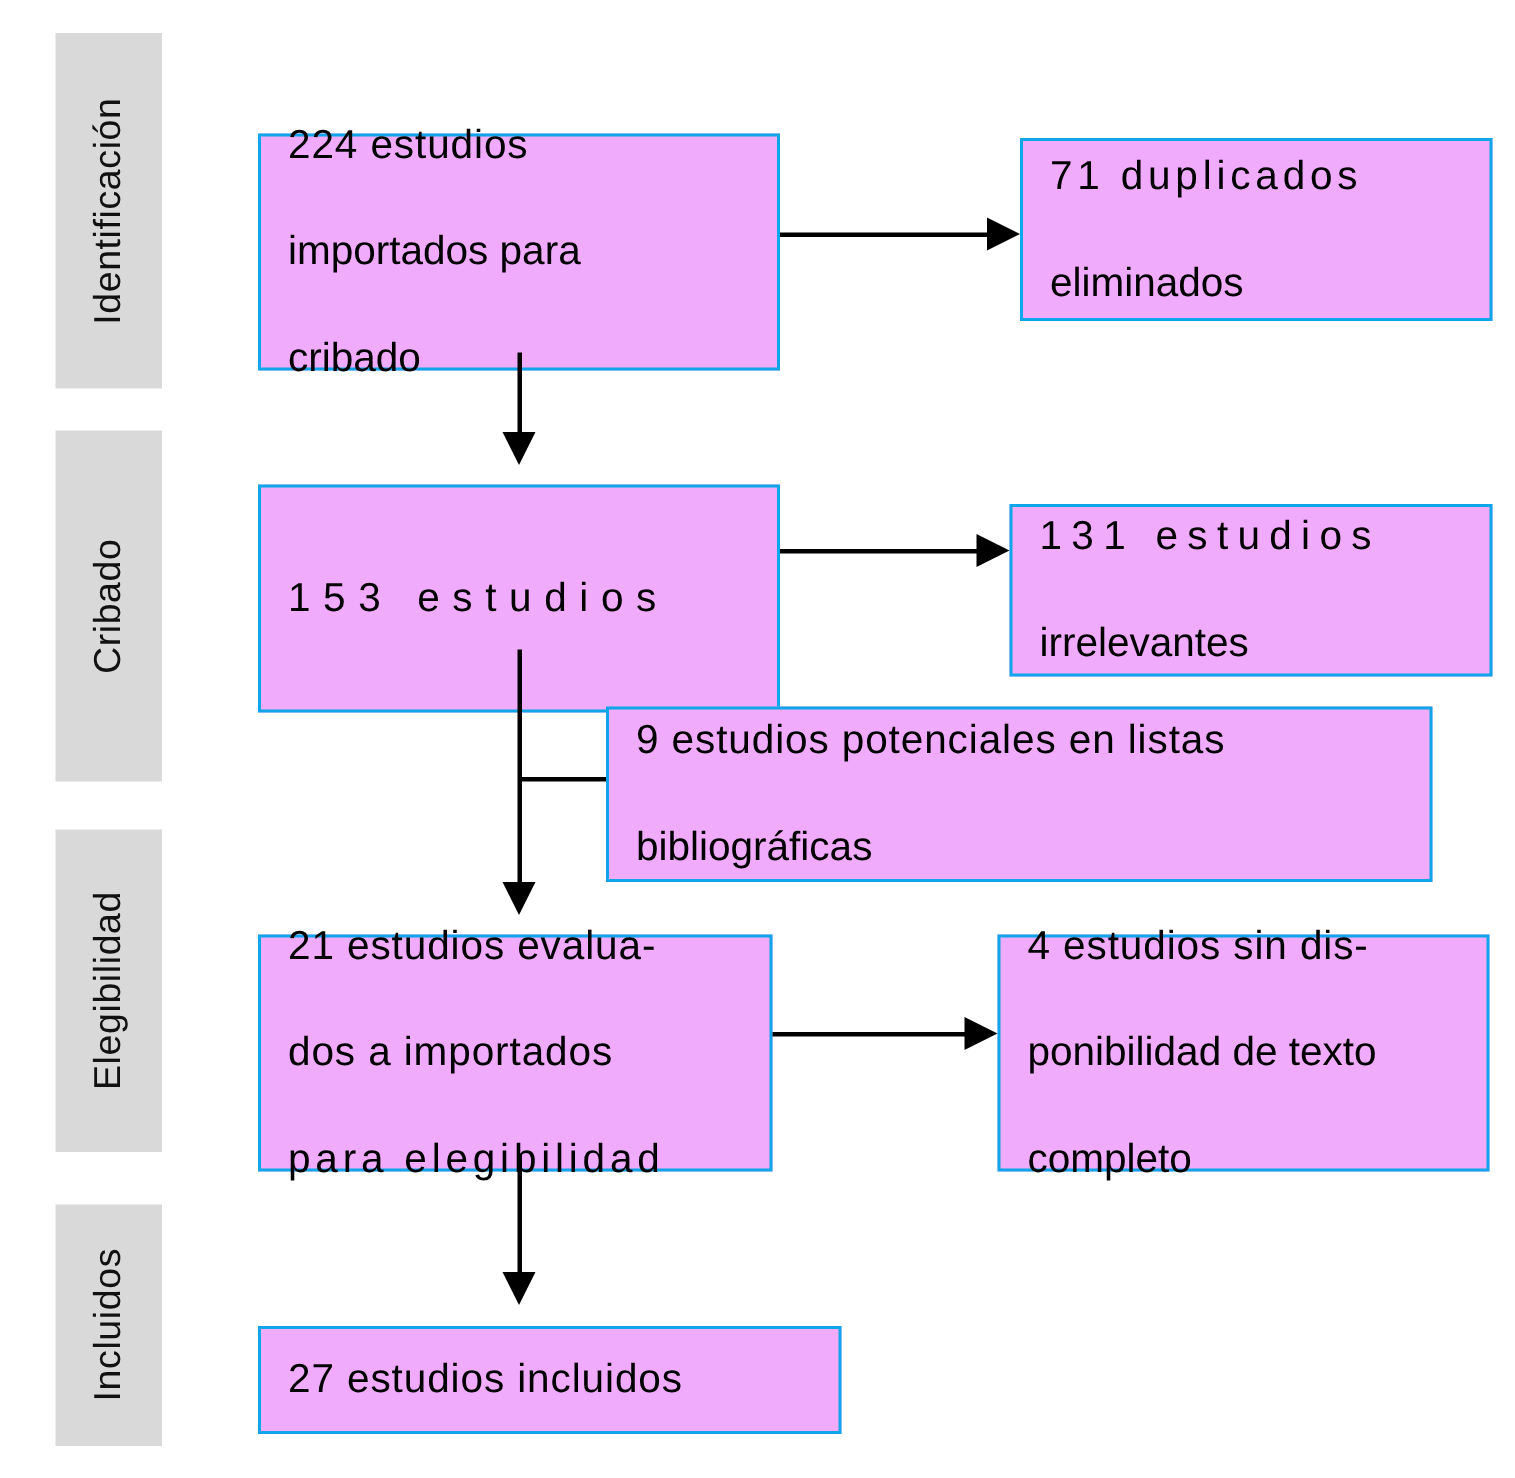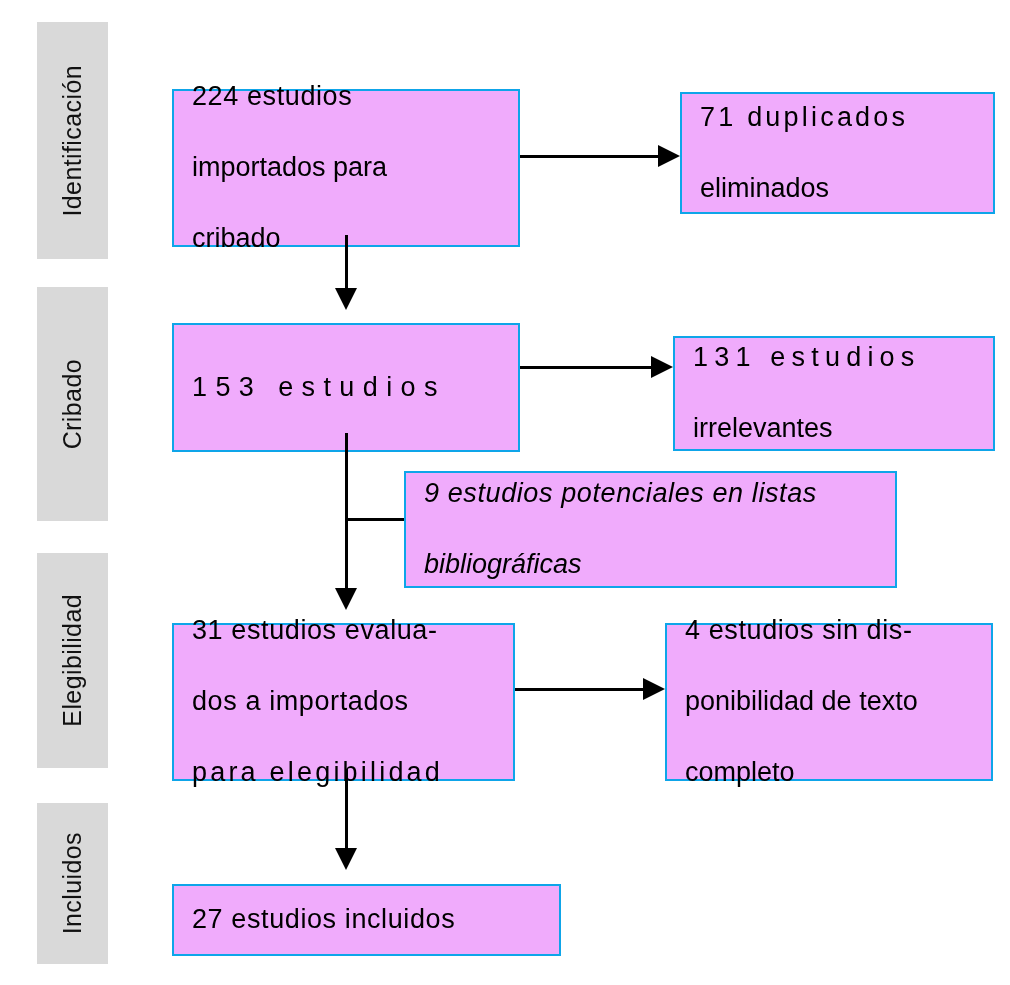--- a/index.html
+++ b/index.html
@@ -113,51 +113,51 @@
       <span class="line2">eliminados</span>
     </div>
   </div>
 
   <div class="conn conn-h" style="left:520px; top:155px; width:140px;"></div>
   <div class="arrow-right" style="left:658px; top:145px;"></div>
 
   <div class="conn conn-v" style="left:345px; top:235px; width:3px; height:63px;"></div>
   <div class="arrow-down" style="left:335px; top:288px;"></div>
 
-  <div class="flow-box" style="left:172px; top:311px; width:348px; height:129px;">
+  <div class="flow-box" style="left:172px; top:311px; width:348px; height:152px;">
     <div class="box-text">
       <span class="line1 sp-xl">153 estudios</span>
     </div>
   </div>
 
   <div class="flow-box" style="left:673px; top:324px; width:322px; height:115px;">
     <div class="box-text">
       <span class="line1 sp-lg">131 estudios</span>
       <span class="line2">irrelevantes</span>
     </div>
   </div>
 
   <div class="conn conn-h" style="left:520px; top:366px; width:133px;"></div>
   <div class="arrow-right" style="left:651px; top:356px;"></div>
 
   <div class="conn conn-v" style="left:345px; top:433px; width:3px; height:164px;"></div>
   <div class="arrow-down" style="left:335px; top:588px;"></div>
 
-  <div class="flow-box" style="left:404px; top:459px; width:493px; height:117px;font-style:italic;">
+  <div class="flow-box" style="left:404px; top:459px; width:551px; height:117px;">
     <div class="box-text">
       <span class="line1 sp-sm">9 estudios potenciales en listas</span>
       <span class="line2">bibliográficas</span>
     </div>
   </div>
 
   <div class="conn conn-h" style="left:346px; top:518px; width:58px;"></div>
 
   <div class="flow-box" style="left:172px; top:611px; width:343px; height:158px;">
     <div class="box-text">
-      <span class="line1 sp-sm">31 estudios evalua-</span>
+      <span class="line1 sp-sm">21 estudios evalua-</span>
       <span class="line2 sp-sm">dos a importados</span>
       <span class="line3 sp-md">para elegibilidad</span>
     </div>
   </div>
 
   <div class="flow-box" style="left:665px; top:611px; width:328px; height:158px;">
     <div class="box-text">
       <span class="line1 sp-sm">4 estudios sin dis-</span>
       <span class="line2">ponibilidad de texto</span>
       <span class="line3">completo</span>

